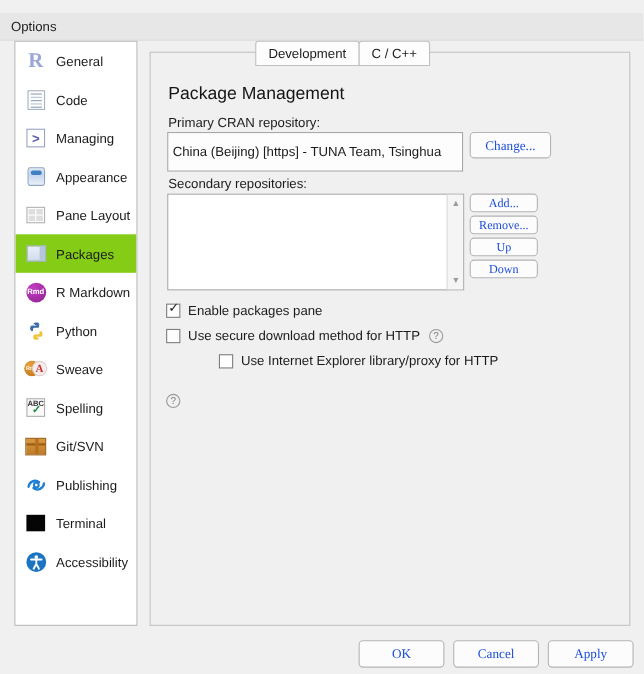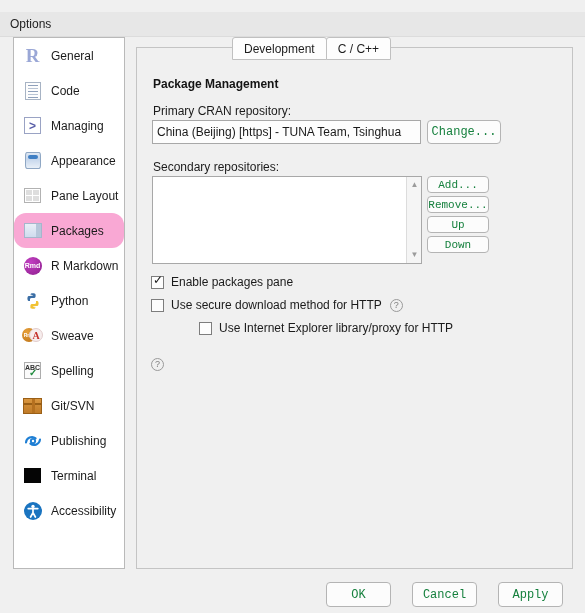--- a/index.html
+++ b/index.html
@@ -47,22 +47,21 @@
   }
   .side-item {
     height: 35px;
     display: flex;
     align-items: center;
     padding-left: 8px;
     box-sizing: border-box;
     cursor: default;
   }
   .side-item.selected {
-    background: #f9a8d4;
-    border-radius: 12px;
+    background: #84cc16;
   }
   .side-item .ic {
     width: 21px;
     height: 21px;
     flex: 0 0 21px;
     margin-right: 8px;
     position: relative;
     display: flex;
     align-items: center;
     justify-content: center;
@@ -277,37 +276,37 @@
   .tab.active {
     background: #9e9e9e;
     border-color: #8f8f8f;
     color: #ffffff;
   }
 
   
   .section-title {
     position: absolute;
     left: 153px; top: 77px;
-    font-size: 12px;
-    font-weight: bold;
+    font-size: 16px;
+    font-weight: normal;
     color: #141414;
   }
   .field-label {
     position: absolute;
     font-size: 12px;
     color: #1b1b1b;
   }
   #cran-label { left: 153px; top: 104px; }
   #secondary-label { left: 153px; top: 160px; }
 
   #cran-input {
     position: absolute;
     left: 152px; top: 120px;
     width: 269px;
-    height: 24px;
+    height: 36px;
     background: #fdfdfd;
     border: 1px solid #a8a8a8;
     box-sizing: border-box;
     font-family: "Liberation Sans", sans-serif;
     font-size: 12px;
     color: #1a1a1a;
     padding: 0 4px;
     outline: none;
   }
   #change-button {
@@ -316,23 +315,23 @@
     width: 74px;
     height: 24px;
   }
 
   
   .btn {
     background: #fcfcfc;
     border: 1px solid #b4b4b4;
     border-radius: 4px;
     box-sizing: border-box;
-    font-family: Liberation Mono, monospace;
-    font-size: 12px;
-    color: #15803d;
+    font-family: Liberation Serif, serif;
+    font-size: 12px;
+    color: #1d4ed8;
     text-align: center;
     cursor: default;
     padding: 0;
     display: flex;
     align-items: center;
     justify-content: center;
   }
 
   
   #secondary-list {
@@ -439,21 +438,21 @@
     color: #4a4ab9;
     text-decoration: underline;
     cursor: default;
     white-space: nowrap;
   }
 
   
   .footer-btn {
     position: absolute;
     top: 582px;
-    width: 65px;
+    width: 78px;
     height: 25px;
     font-size: 12px;
   }
   #btn-ok { left: 326px; }
   #btn-cancel { left: 412px; }
   #btn-apply { left: 498px; }
 </style>
 </head>
 <body>
 

